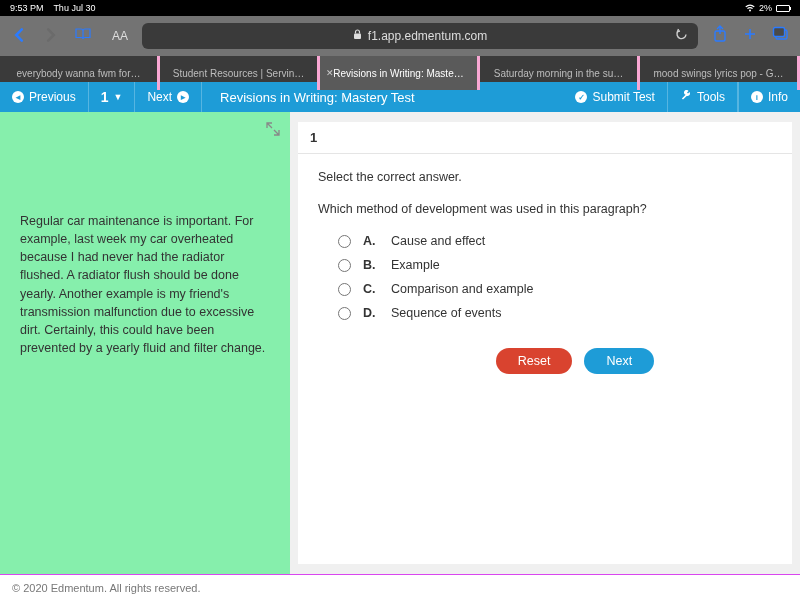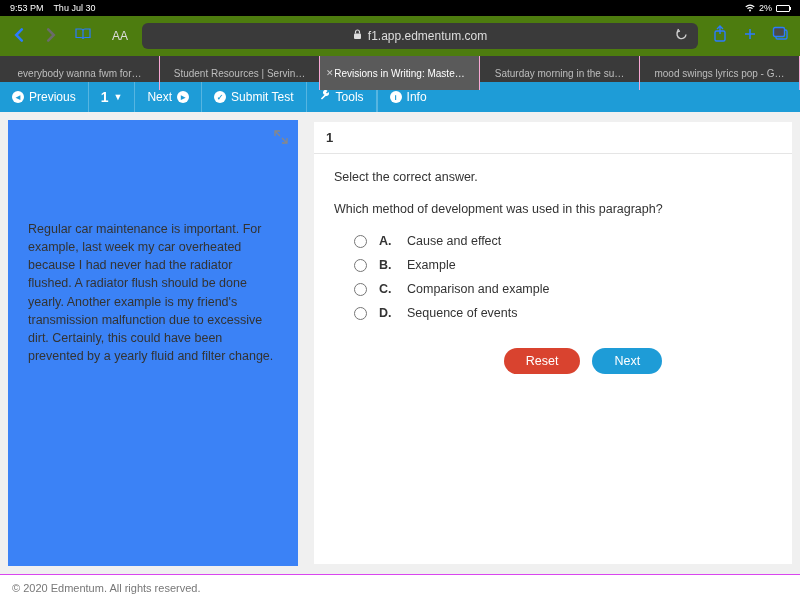--- a/index.html
+++ b/index.html
@@ -2,40 +2,40 @@
 <html><head>
 <meta charset="utf-8">
 <style>
   * { box-sizing: border-box; margin: 0; padding: 0; }
   html, body { width: 800px; height: 600px; font-family: -apple-system, "Helvetica Neue", Arial, sans-serif; background: #fff; overflow: hidden; }
   .status-bar { height: 16px; background: #000; color: #fff; display: flex; justify-content: space-between; align-items: center; font-size: 9px; padding: 0 10px; }
   .status-right { display: flex; align-items: center; gap: 4px; }
   .battery { width: 14px; height: 7px; border: 1px solid #fff; border-radius: 1px; position: relative; }
   .battery::after { content: ""; position: absolute; right: -2px; top: 1px; width: 1px; height: 3px; background: #fff; }
   .wifi-icon svg { display:block; }
-  .browser-top { background: #4d7c0f; height: 40px; display: flex; align-items: center; padding: 0 10px; gap: 14px; }
+  .browser-top { background: #737373; height: 40px; display: flex; align-items: center; padding: 0 10px; gap: 14px; }
   .nav-arrow { color: #2b7bff; font-size: 18px; width: 18px; text-align: center; }
   .nav-arrow.disabled { color: #6b6b6b; }
   .book-icon { color: #2b7bff; }
   .aa { color: #ddd; font-size: 12px; margin-left: 6px; }
   .urlbar { flex: 1; background: #3a3a3a; height: 26px; border-radius: 6px; display: flex; align-items: center; justify-content: center; gap: 6px; color: #ddd; font-size: 12px; position: relative; }
   .urlbar .reload { position: absolute; right: 10px; color: #ccc; }
   .top-icon { color: #2b7bff; }
   .tabs-row { background: #3a3a3a; height: 26px; display: flex; }
-  .tab { flex: 1; border-right: 1px solid #f9a8d4; color: #bdbdbd; font-size: 10px; display: flex; align-items: center; justify-content: center; padding: 17px 6px; white-space: nowrap; overflow: hidden; text-overflow: ellipsis; position: relative; }
+  .tab { flex: 1; border-right: 3px solid #f9a8d4; color: #bdbdbd; font-size: 10px; display: flex; align-items: center; justify-content: center; padding: 17px 6px; white-space: nowrap; overflow: hidden; text-overflow: ellipsis; position: relative; }
   .tab.active { background: #5a5a5a; color: #fff; }
   .tab.active .close-x { position: absolute; left: 6px; color: #ccc; font-size: 9px; }
   .app-bar { background: #1e9cd7; height: 30px; display: flex; align-items: center; color: #fff; font-size: 12px; }
   .app-btn { height: 100%; display: flex; align-items: center; gap: 5px; padding: 0 12px; border-right: 1px solid rgba(255,255,255,0.25); }
   .app-btn.info { border-right: none; border-left: 1px solid rgba(255,255,255,0.25); }
   .app-title { flex: 1; padding-left: 18px; font-size: 13px; }
   .circle-icon { width: 12px; height: 12px; border-radius: 50%; background: #fff; color: #1e9cd7; display: inline-flex; align-items: center; justify-content: center; font-size: 8px; font-weight: bold; }
   .dropdown-num { font-weight: bold; font-size: 14px; }
   .content { display: flex; height: 462px; background: #f0f0f0; }
-  .left-panel { width: 290px; background: #3b82f6; margin: 8px; padding: 18px 20px; position: relative; font-size: 12.5px; color: #333; line-height: 1.45; }
+  .left-panel { width: 290px; background: #86efac; margin: 0; padding: 18px 20px; position: relative; font-size: 12.5px; color: #333; line-height: 1.45; }
   .expand-btn { position: absolute; top: 10px; right: 10px; color: #888; }
   .left-panel p { margin-top: 82px; }
   .right-panel { flex: 1; background: #fff; margin: 10px 8px 10px 8px; padding: 0; position: relative; }
   .qnum { border-bottom: 1px solid #e5e5e5; padding: 8px 12px; font-size: 13px; font-weight: bold; color: #333; }
   .qbody { padding: 16px 20px; font-size: 12.5px; color: #333; }
   .qbody .instruct { margin-bottom: 18px; }
   .qbody .prompt { margin-bottom: 18px; }
   .choices { margin-left: 20px; }
   .choice { display: flex; align-items: center; gap: 12px; margin-bottom: 10px; font-size: 12.5px; }
   .choice input { width: 13px; height: 13px; }
@@ -142,20 +142,21 @@
     <span>Previous</span>
   </div>
   <div class="app-btn">
     <span class="dropdown-num">1</span>
     <span style="font-size:9px;">▼</span>
   </div>
   <div class="app-btn">
     <span>Next</span>
     <span class="circle-icon">►</span>
   </div>
+  <div class="app-title">Revisions in Writing: Mastery Test</div>
   <div class="app-btn">
     <span class="circle-icon">✓</span>
     <span>Submit Test</span>
   </div>
   <div class="app-btn">
     <span>
       <svg width="12" height="12" viewBox="0 0 12 12">
           <path d="M10 3.5a2.5 2.5 0 01-3.3 2.4L3 9.6 1.9 8.5l3.7-3.7A2.5 2.5 0 118.5 1L7 2.5 8 3.5l1.5-1.5c.3.4.5 1 .5 1.5z" fill="#fff"></path>
         </svg>
     </span>

